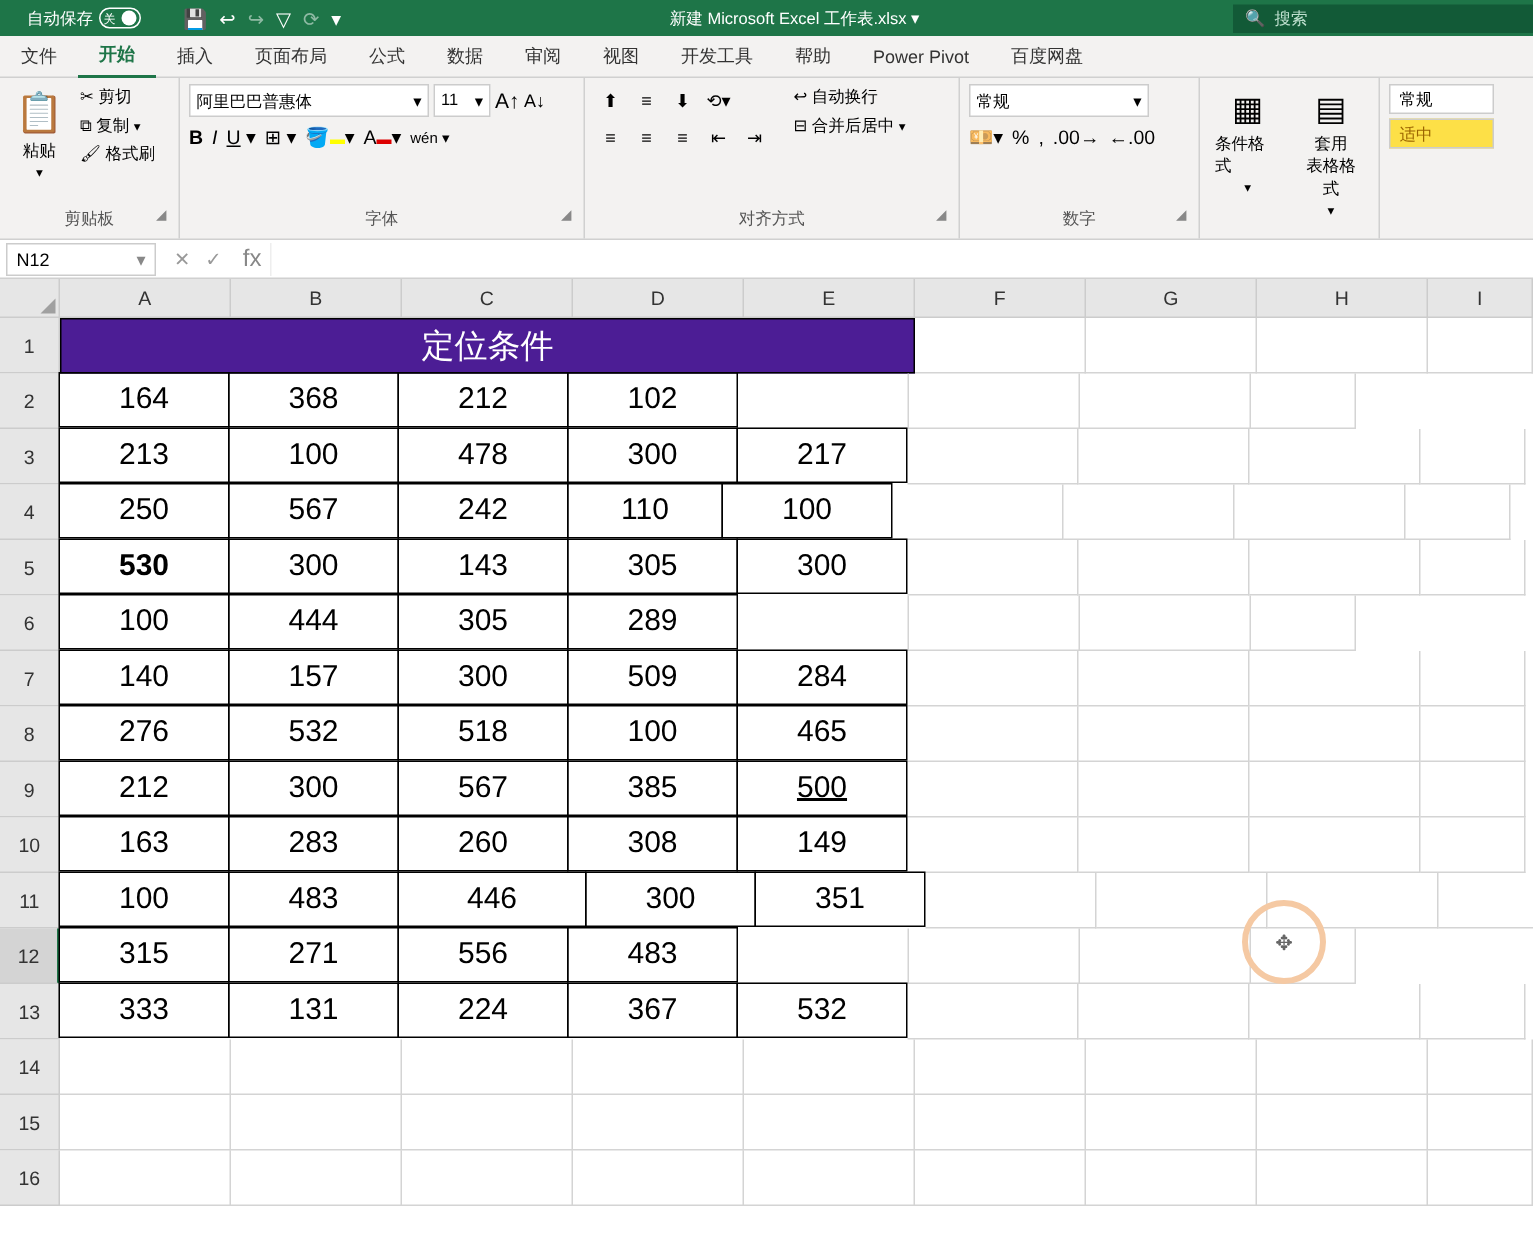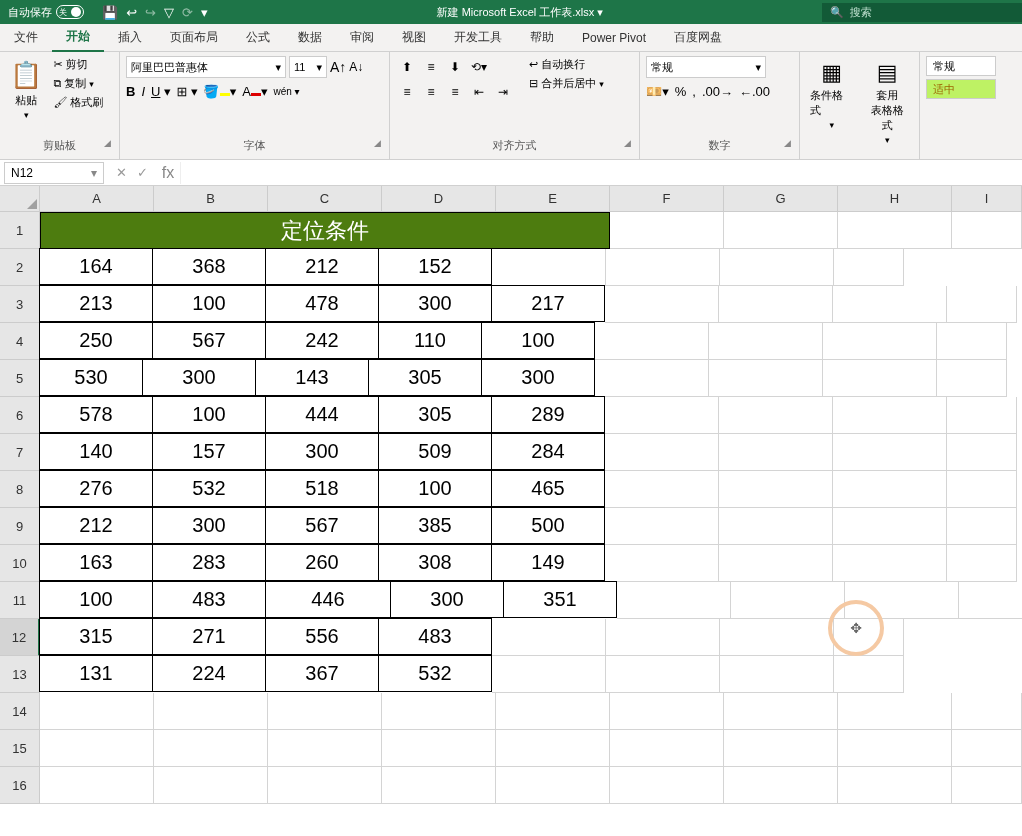--- a/index.html
+++ b/index.html
@@ -1,18 +1,18 @@
 <!DOCTYPE html>
 <html><head>
 <meta charset="utf-8">
 <style>
 *{margin:0;padding:0;box-sizing:border-box;font-family:"Microsoft YaHei",sans-serif;}
 body{background:#fff;overflow:hidden;width:1022px;height:836px;}
 .titlebar{background:#1e7548;height:24px;display:flex;align-items:center;color:#fff;font-size:11px;}
-.titlebar .autosave{display:flex;align-items:center;padding:0 8px;gap:4px;text-align:right;}
+.titlebar .autosave{display:flex;align-items:center;padding:0 18px;gap:4px;text-align:right;}
 .titlebar .toggle{width:28px;height:14px;border:1px solid #fff;border-radius:7px;display:flex;align-items:center;padding:0 2px;font-size:8px;justify-content:space-between;}
 .titlebar .toggle::after{content:"";width:10px;height:10px;background:#fff;border-radius:50%;}
 .titlebar .qat{display:flex;gap:8px;padding:0 10px;}
 .titlebar .qat span{cursor:pointer;font-size:13px;}
 .titlebar .title{flex:1;text-align:center;}
 .titlebar .search{background:#125a37;padding:2px 8px;width:200px;display:flex;align-items:center;gap:6px;}
 .tabs{background:#f3f2f1;height:28px;display:flex;align-items:center;border-bottom:1px solid #d0d0d0;font-size:12px;}
 .tab{padding:0 14px;height:28px;display:flex;align-items:center;cursor:pointer;color:#333;}
 .tab.active{color:#1e7548;border-bottom:2px solid #1e7548;font-weight:600;}
 .ribbon{background:#f3f2f1;height:108px;display:flex;border-bottom:1px solid #d0d0d0;}
@@ -47,21 +47,21 @@
 .corner{width:40px;height:26px;background:#e6e6e6;border-right:1px solid #ccc;border-bottom:1px solid #ccc;position:relative;}
 .corner::after{content:"";position:absolute;right:2px;bottom:2px;border-left:10px solid transparent;border-bottom:10px solid #a0a0a0;}
 .rowhead{width:40px;background:#e6e6e6;border-right:1px solid #ccc;border-bottom:1px solid #ccc;display:flex;align-items:center;justify-content:center;font-size:13px;color:#333;}
 .rowhead.sel{background:#d4d4d4;border-right:2px solid #1e7548;}
 .colheads{display:flex;}
 .colhead{height:26px;background:#e6e6e6;border-right:1px solid #ccc;border-bottom:1px solid #ccc;display:flex;align-items:center;justify-content:center;font-size:13px;color:#333;}
 .gridarea{position:relative;}
 .gridrows{display:flex;flex-direction:column;}
 .gridrow{display:flex;}
 .cell{border-right:1px solid #d4d4d4;border-bottom:1px solid #d4d4d4;display:flex;align-items:center;justify-content:center;font-size:20px;color:#000;}
-.title-cell{background:#4d7c0f;color:#fff;font-size:22px;display:flex;align-items:center;justify-content:center;border:1px solid #000;}
+.title-cell{background:#4c1d95;color:#fff;font-size:22px;display:flex;align-items:center;justify-content:center;border:1px solid #000;}
 .data-cell{border:1px solid #000;margin:-1px 0 0 -1px;}
 .cursor-ring{position:absolute;width:56px;height:56px;border:4px solid #f5c9a3;border-radius:50%;left:828px;top:600px;pointer-events:none;display:flex;align-items:center;justify-content:center;}
 .cursor-ring::after{content:"✥";font-size:14px;color:#666;}
 </style>
 </head>
 <body>
 
 <div class="titlebar">
   <div class="autosave">
     <span>自动保存</span>
@@ -214,21 +214,21 @@
           <span style="white-space:pre-line;text-align:center">套用
 表格格式</span>
           <span style="font-size:9px">▾</span>
         </div>
     </div>
   </div>
 
   <div class="group" style="width:80px;border-right:none">
     <div class="group-content" style="flex-direction:column;gap:3px">
       <div class="style-box" style="background:#fff">常规</div>
-      <div class="style-box" style="background:#bef264;color:#9c6500">适中</div>
+      <div class="style-box" style="background:#fde047;color:#9c6500">适中</div>
     </div>
   </div>
 </div>
 
 <div class="namebox-bar">
   <div class="namebox">
       <span>N12</span>
       <span style="color:#888">▾</span>
     </div>
   <div class="fx-btns">
@@ -277,21 +277,21 @@
             <div class="title-cell" style="width: 570px; height: 37px;">定位条件</div>
             <div class="cell" style="width: 114px; height: 37px;"></div>
             <div class="cell" style="width: 114px; height: 37px;"></div>
             <div class="cell" style="width: 114px; height: 37px;"></div>
             <div class="cell" style="width: 70px; height: 37px;"></div>
           </div>
           <div class="gridrow">
             <div class="cell data-cell" style="width: 114px; height: 37px;">164</div>
             <div class="cell data-cell" style="width: 114px; height: 37px;">368</div>
             <div class="cell data-cell" style="width: 114px; height: 37px;">212</div>
-            <div class="cell data-cell" style="width: 114px; height: 37px;">152</div>
+            <div class="cell data-cell" style="width: 114px; height: 37px;">102</div>
             <div class="cell" style="width: 114px; height: 37px;"></div>
             <div class="cell" style="width: 114px; height: 37px;"></div>
             <div class="cell" style="width: 114px; height: 37px;"></div>
             <div class="cell" style="width: 70px; height: 37px;"></div>
           </div>
           <div class="gridrow">
             <div class="cell data-cell" style="width: 114px; height: 37px;">213</div>
             <div class="cell data-cell" style="width: 114px; height: 37px;">100</div>
             <div class="cell data-cell" style="width: 114px; height: 37px;">478</div>
             <div class="cell data-cell" style="width: 114px; height: 37px;">300</div>
@@ -306,32 +306,31 @@
             <div class="cell data-cell" style="width: 114px; height: 37px;">567</div>
             <div class="cell data-cell" style="width: 114px; height: 37px;">242</div>
             <div class="cell data-cell" style="width: 104px; height: 37px;">110</div>
             <div class="cell data-cell" style="width: 114px; height: 37px;">100</div>
             <div class="cell" style="width: 114px; height: 37px;"></div>
             <div class="cell" style="width: 114px; height: 37px;"></div>
             <div class="cell" style="width: 114px; height: 37px;"></div>
             <div class="cell" style="width: 70px; height: 37px;"></div>
           </div>
           <div class="gridrow">
-            <div class="cell data-cell" style="width: 104px; height: 37px;">530</div>
+            <div class="cell data-cell" style="width: 114px; height: 37px; font-weight: bold;">530</div>
             <div class="cell data-cell" style="width: 114px; height: 37px;">300</div>
             <div class="cell data-cell" style="width: 114px; height: 37px;">143</div>
             <div class="cell data-cell" style="width: 114px; height: 37px;">305</div>
             <div class="cell data-cell" style="width: 114px; height: 37px;">300</div>
             <div class="cell" style="width: 114px; height: 37px;"></div>
             <div class="cell" style="width: 114px; height: 37px;"></div>
             <div class="cell" style="width: 114px; height: 37px;"></div>
             <div class="cell" style="width: 70px; height: 37px;"></div>
           </div>
           <div class="gridrow">
-            <div class="cell data-cell" style="width: 114px; height: 37px;">578</div>
             <div class="cell data-cell" style="width: 114px; height: 37px;">100</div>
             <div class="cell data-cell" style="width: 114px; height: 37px;">444</div>
             <div class="cell data-cell" style="width: 114px; height: 37px;">305</div>
             <div class="cell data-cell" style="width: 114px; height: 37px;">289</div>
             <div class="cell" style="width: 114px; height: 37px;"></div>
             <div class="cell" style="width: 114px; height: 37px;"></div>
             <div class="cell" style="width: 114px; height: 37px;"></div>
             <div class="cell" style="width: 70px; height: 37px;"></div>
           </div>
           <div class="gridrow">
@@ -354,21 +353,21 @@
             <div class="cell" style="width: 114px; height: 37px;"></div>
             <div class="cell" style="width: 114px; height: 37px;"></div>
             <div class="cell" style="width: 114px; height: 37px;"></div>
             <div class="cell" style="width: 70px; height: 37px;"></div>
           </div>
           <div class="gridrow">
             <div class="cell data-cell" style="width: 114px; height: 37px;">212</div>
             <div class="cell data-cell" style="width: 114px; height: 37px;">300</div>
             <div class="cell data-cell" style="width: 114px; height: 37px;">567</div>
             <div class="cell data-cell" style="width: 114px; height: 37px;">385</div>
-            <div class="cell data-cell" style="width: 114px; height: 37px;">500</div>
+            <div class="cell data-cell" style="width: 114px; height: 37px; text-decoration: underline;">500</div>
             <div class="cell" style="width: 114px; height: 37px;"></div>
             <div class="cell" style="width: 114px; height: 37px;"></div>
             <div class="cell" style="width: 114px; height: 37px;"></div>
             <div class="cell" style="width: 70px; height: 37px;"></div>
           </div>
           <div class="gridrow">
             <div class="cell data-cell" style="width: 114px; height: 37px;">163</div>
             <div class="cell data-cell" style="width: 114px; height: 37px;">283</div>
             <div class="cell data-cell" style="width: 114px; height: 37px;">260</div>
             <div class="cell data-cell" style="width: 114px; height: 37px;">308</div>
@@ -393,20 +392,21 @@
             <div class="cell data-cell" style="width: 114px; height: 37px;">315</div>
             <div class="cell data-cell" style="width: 114px; height: 37px;">271</div>
             <div class="cell data-cell" style="width: 114px; height: 37px;">556</div>
             <div class="cell data-cell" style="width: 114px; height: 37px;">483</div>
             <div class="cell" style="width: 114px; height: 37px;"></div>
             <div class="cell" style="width: 114px; height: 37px;"></div>
             <div class="cell" style="width: 114px; height: 37px;"></div>
             <div class="cell" style="width: 70px; height: 37px;"></div>
           </div>
           <div class="gridrow">
+            <div class="cell data-cell" style="width: 114px; height: 37px;">333</div>
             <div class="cell data-cell" style="width: 114px; height: 37px;">131</div>
             <div class="cell data-cell" style="width: 114px; height: 37px;">224</div>
             <div class="cell data-cell" style="width: 114px; height: 37px;">367</div>
             <div class="cell data-cell" style="width: 114px; height: 37px;">532</div>
             <div class="cell" style="width: 114px; height: 37px;"></div>
             <div class="cell" style="width: 114px; height: 37px;"></div>
             <div class="cell" style="width: 114px; height: 37px;"></div>
             <div class="cell" style="width: 70px; height: 37px;"></div>
           </div>
           <div class="gridrow">

